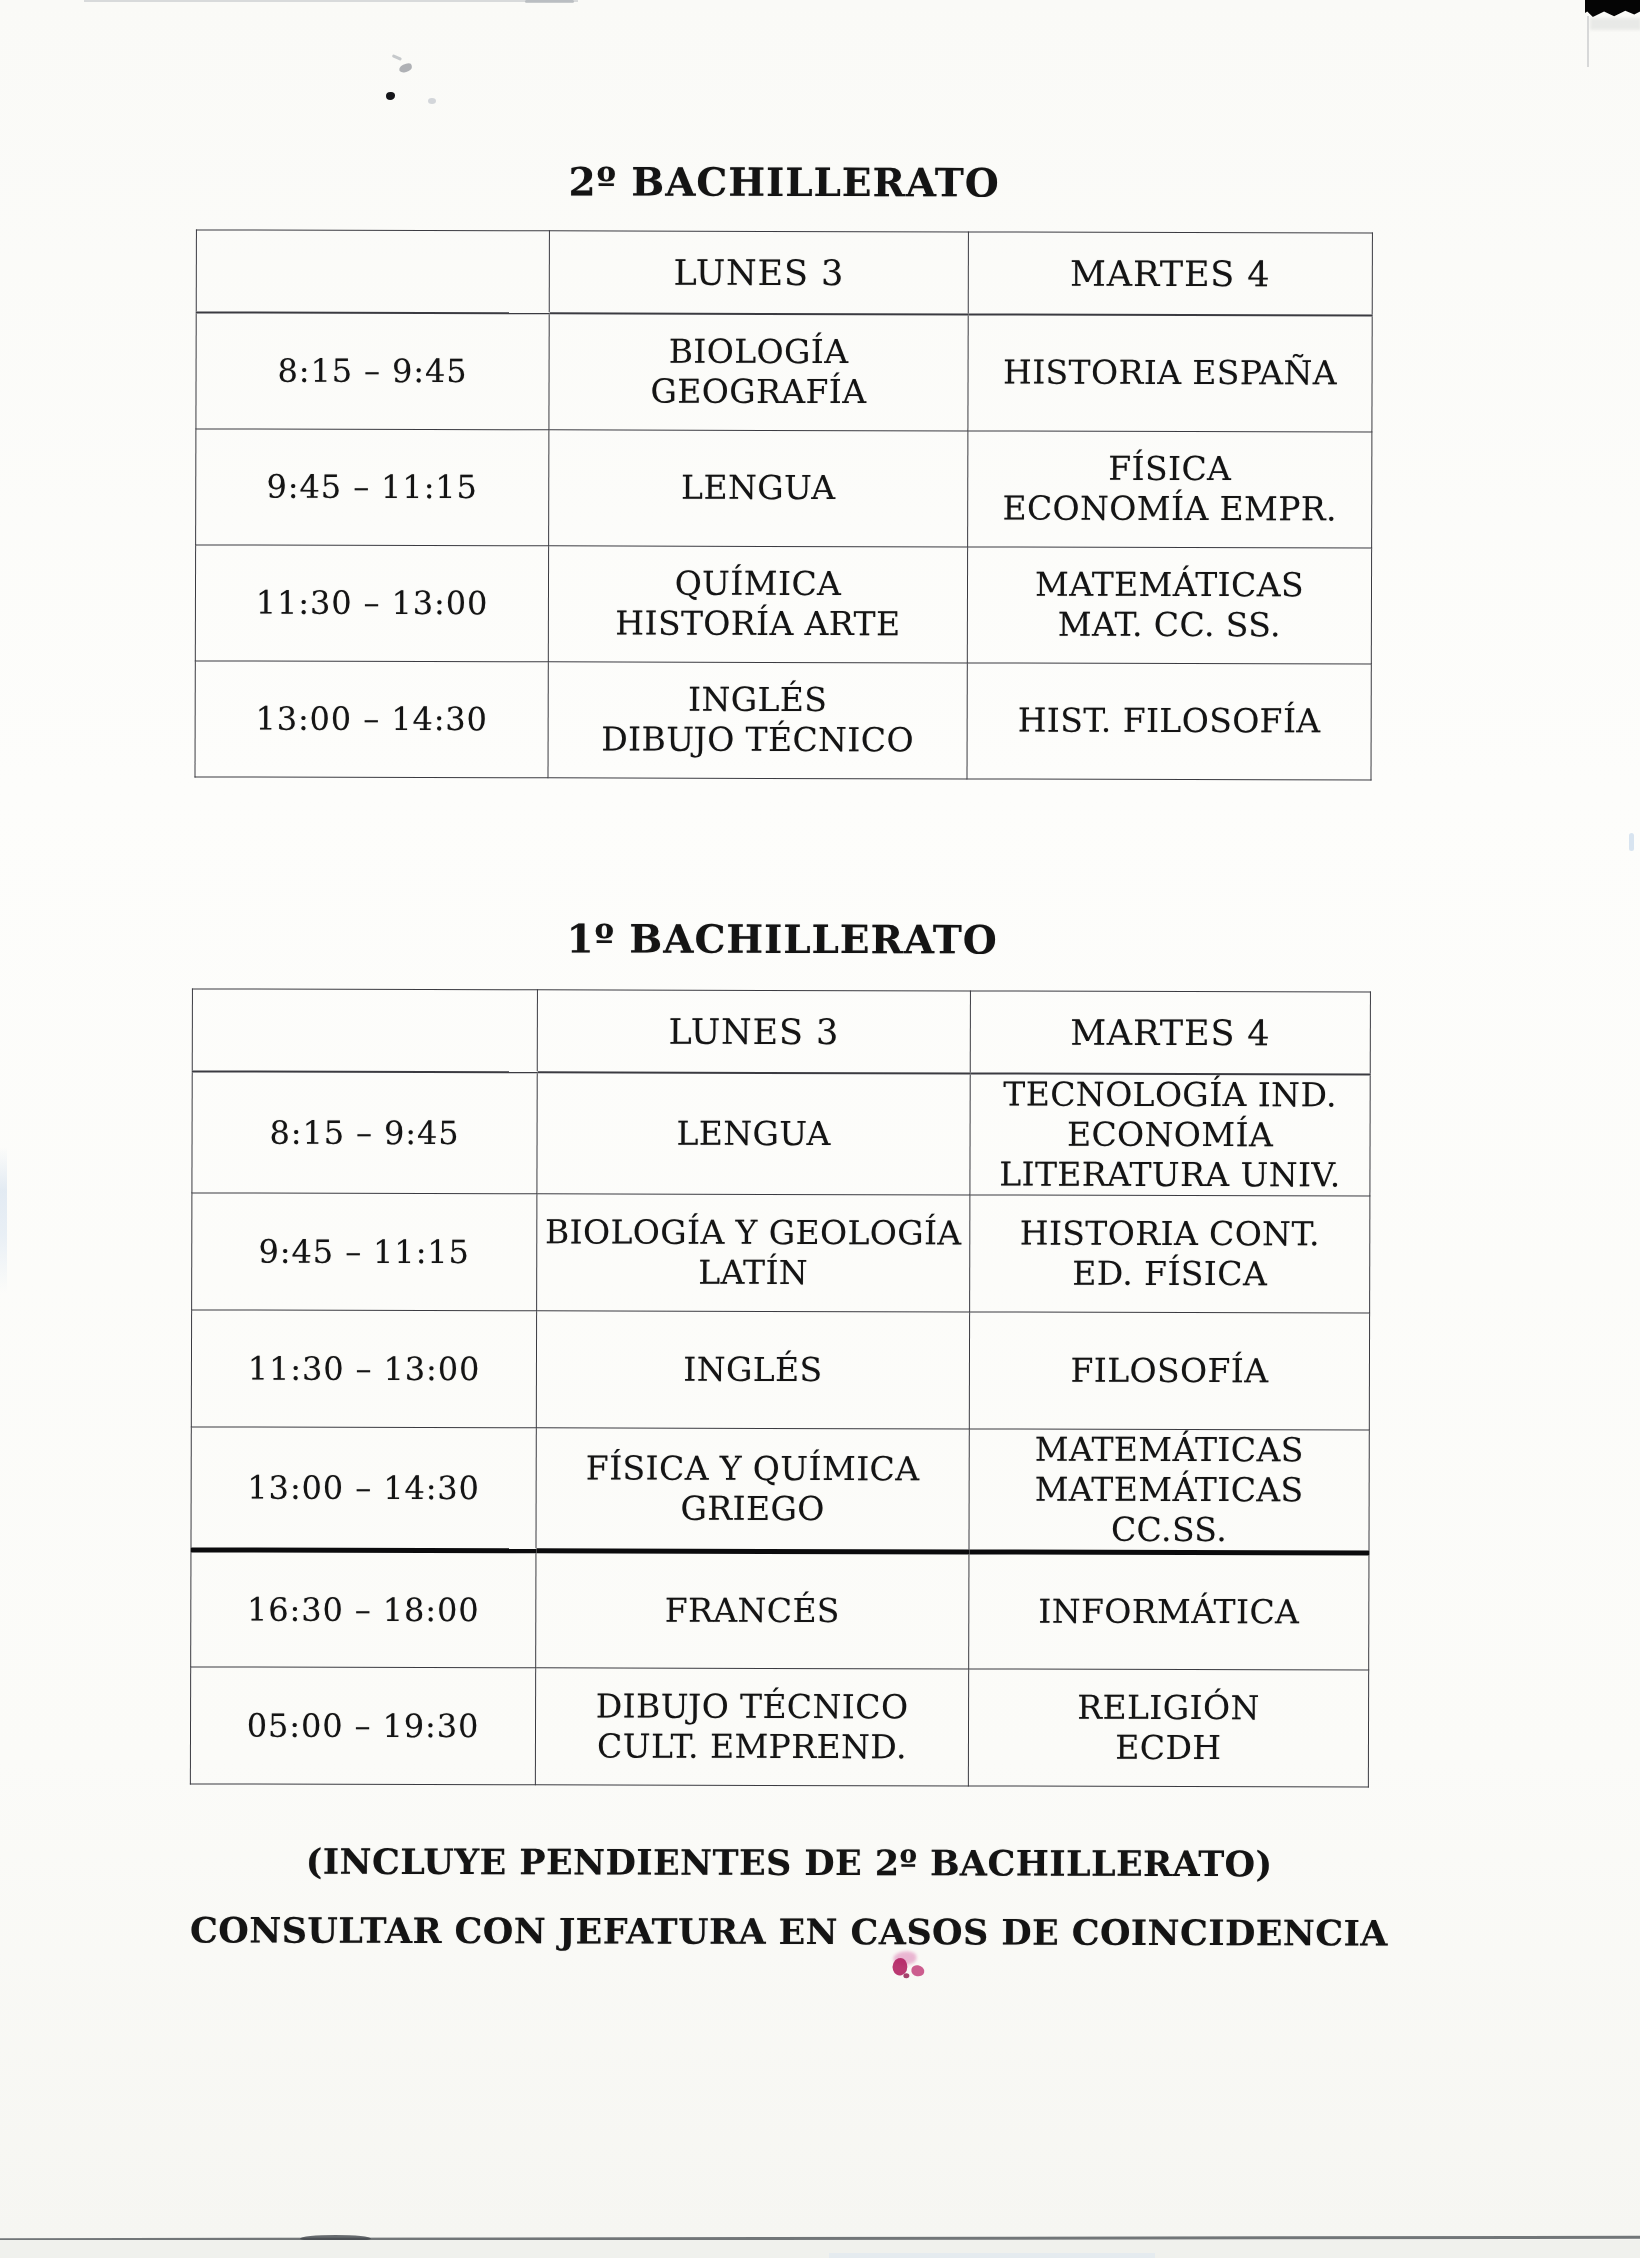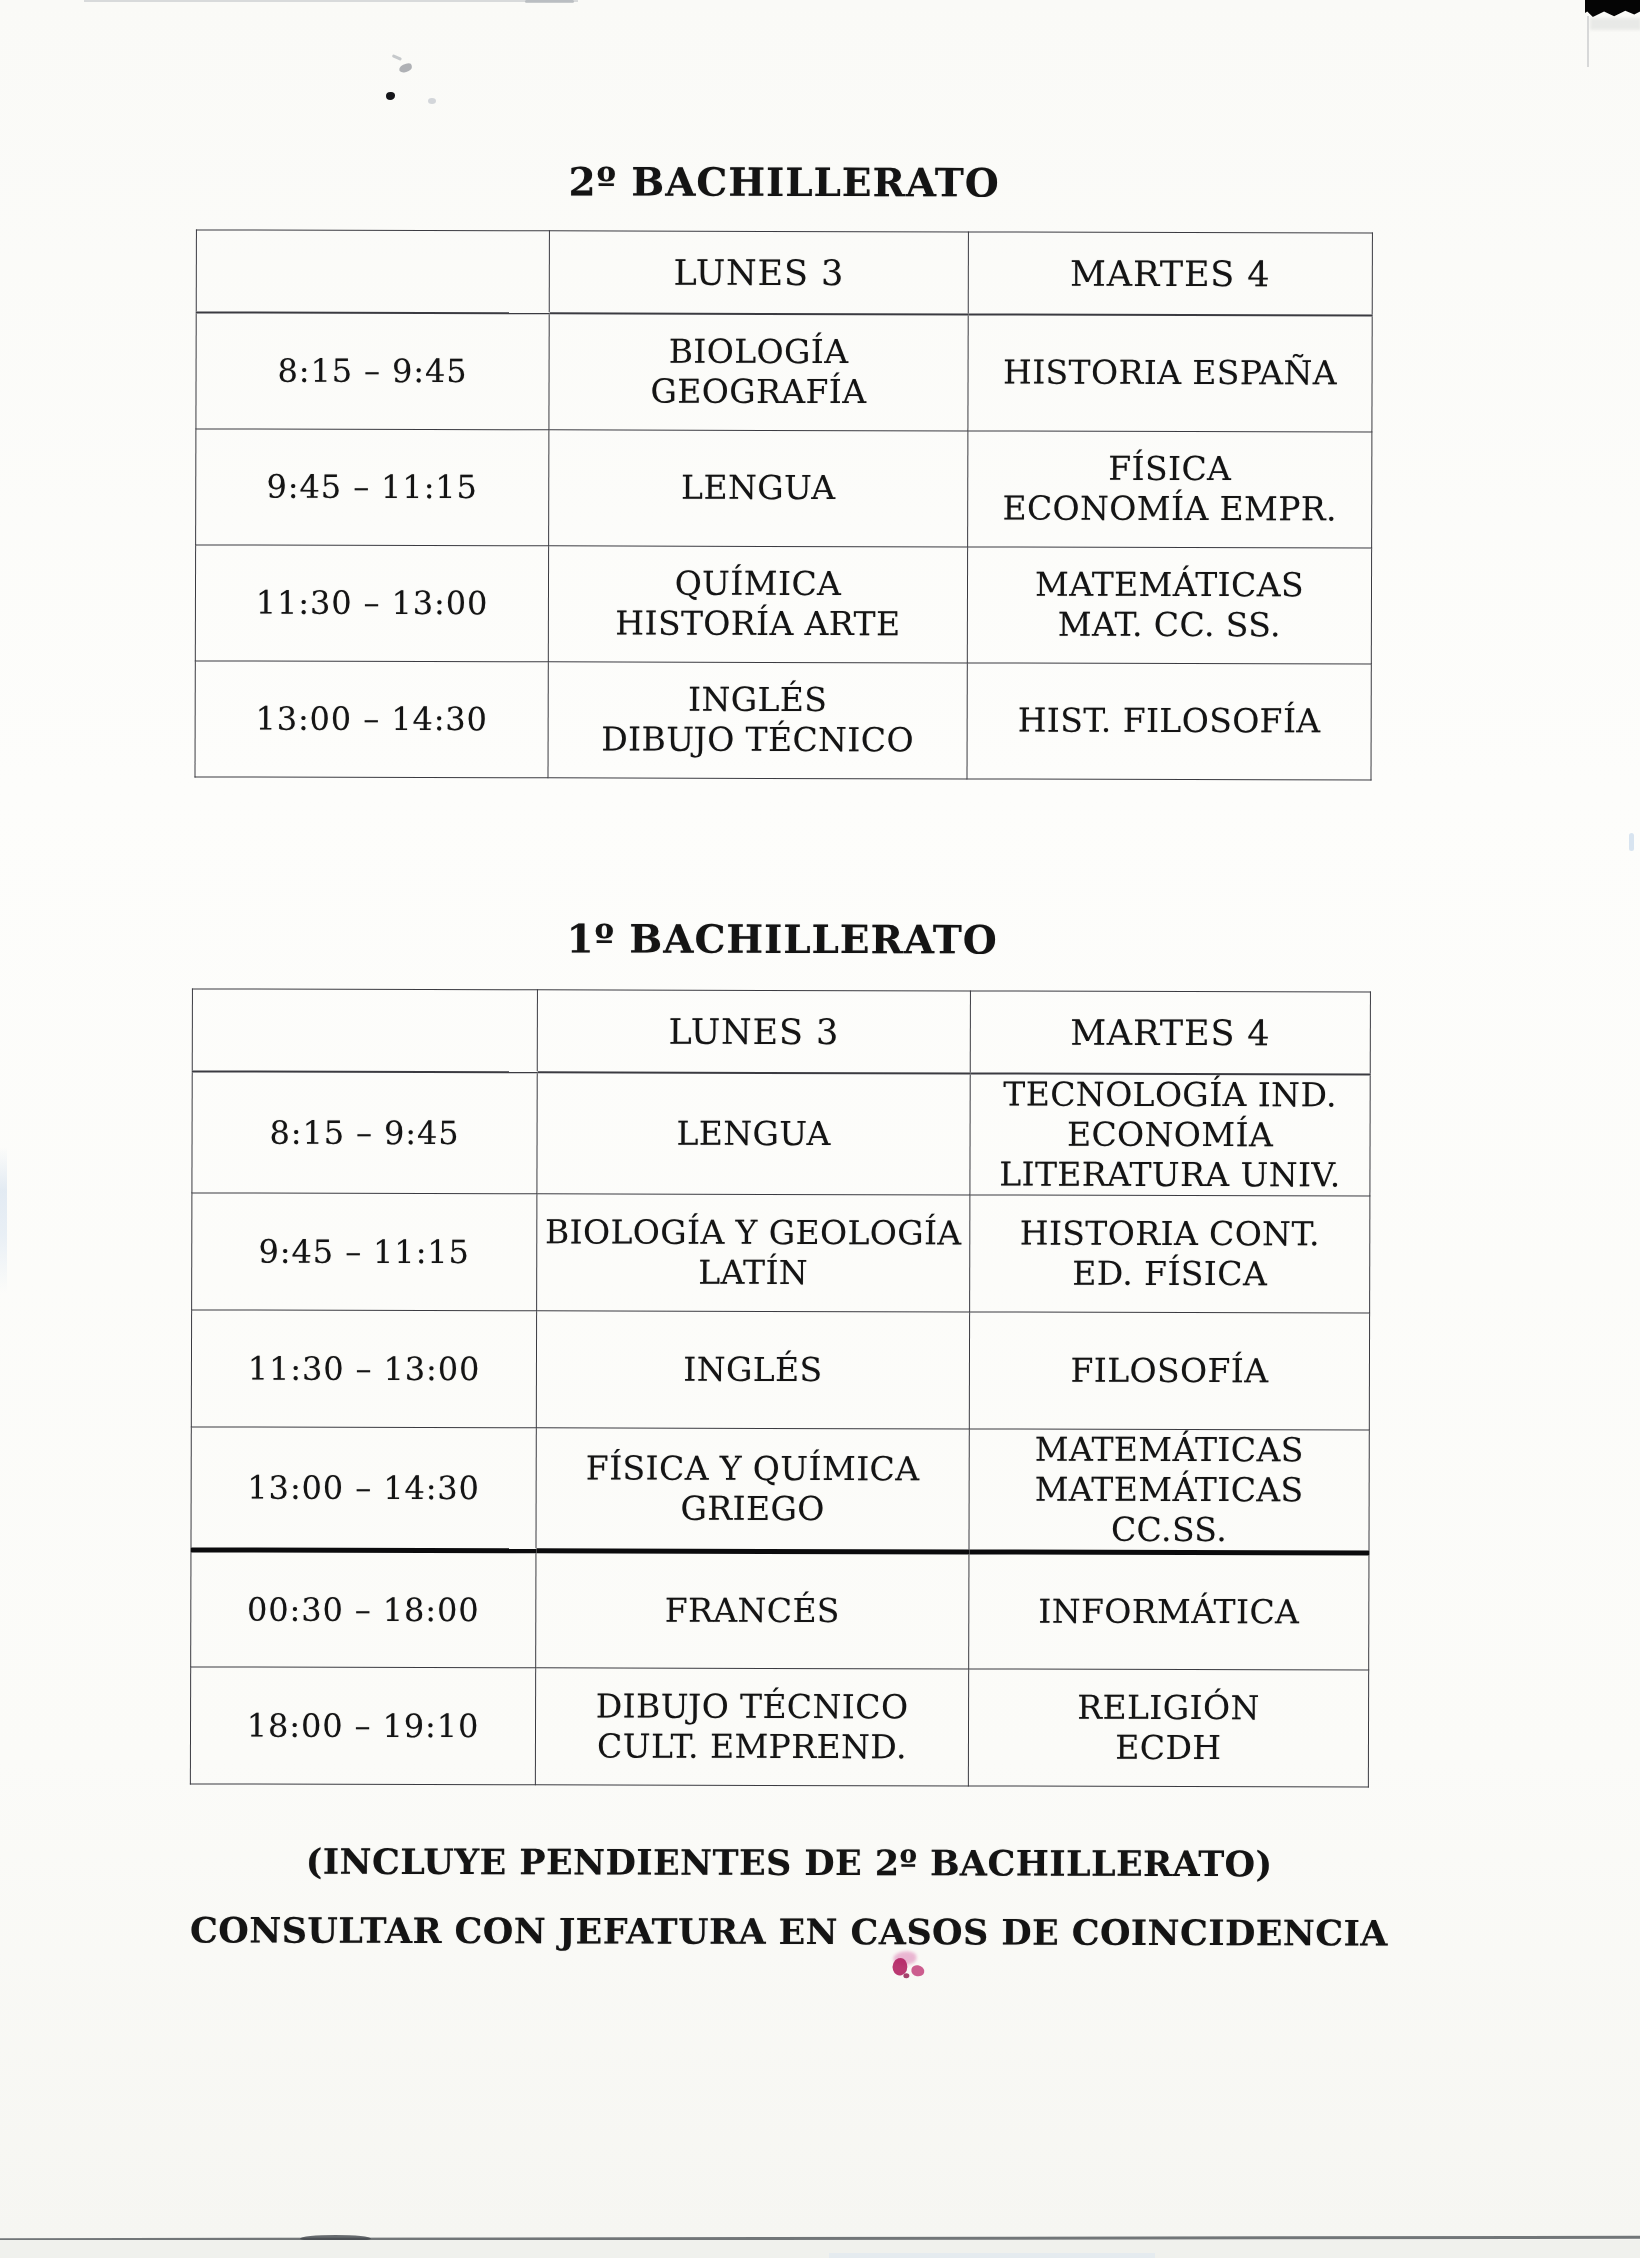--- a/index.html
+++ b/index.html
@@ -206,30 +206,30 @@
             <td>
               <div>FÍSICA Y QUÍMICA</div>
               <div>GRIEGO</div>
             </td>
             <td>
               <div>MATEMÁTICAS</div>
               <div>MATEMÁTICAS CC.SS.</div>
             </td>
           </tr>
           <tr>
-            <td class="time">00:30 – 18:00</td>
+            <td class="time">16:30 – 18:00</td>
             <td>
               <div>FRANCÉS</div>
             </td>
             <td>
               <div>INFORMÁTICA</div>
             </td>
           </tr>
           <tr>
-            <td class="time">18:00 – 19:10</td>
+            <td class="time">05:00 – 19:30</td>
             <td>
               <div>DIBUJO TÉCNICO</div>
               <div>CULT. EMPREND.</div>
             </td>
             <td>
               <div>RELIGIÓN</div>
               <div>ECDH</div>
             </td>
           </tr>
         </tbody>

